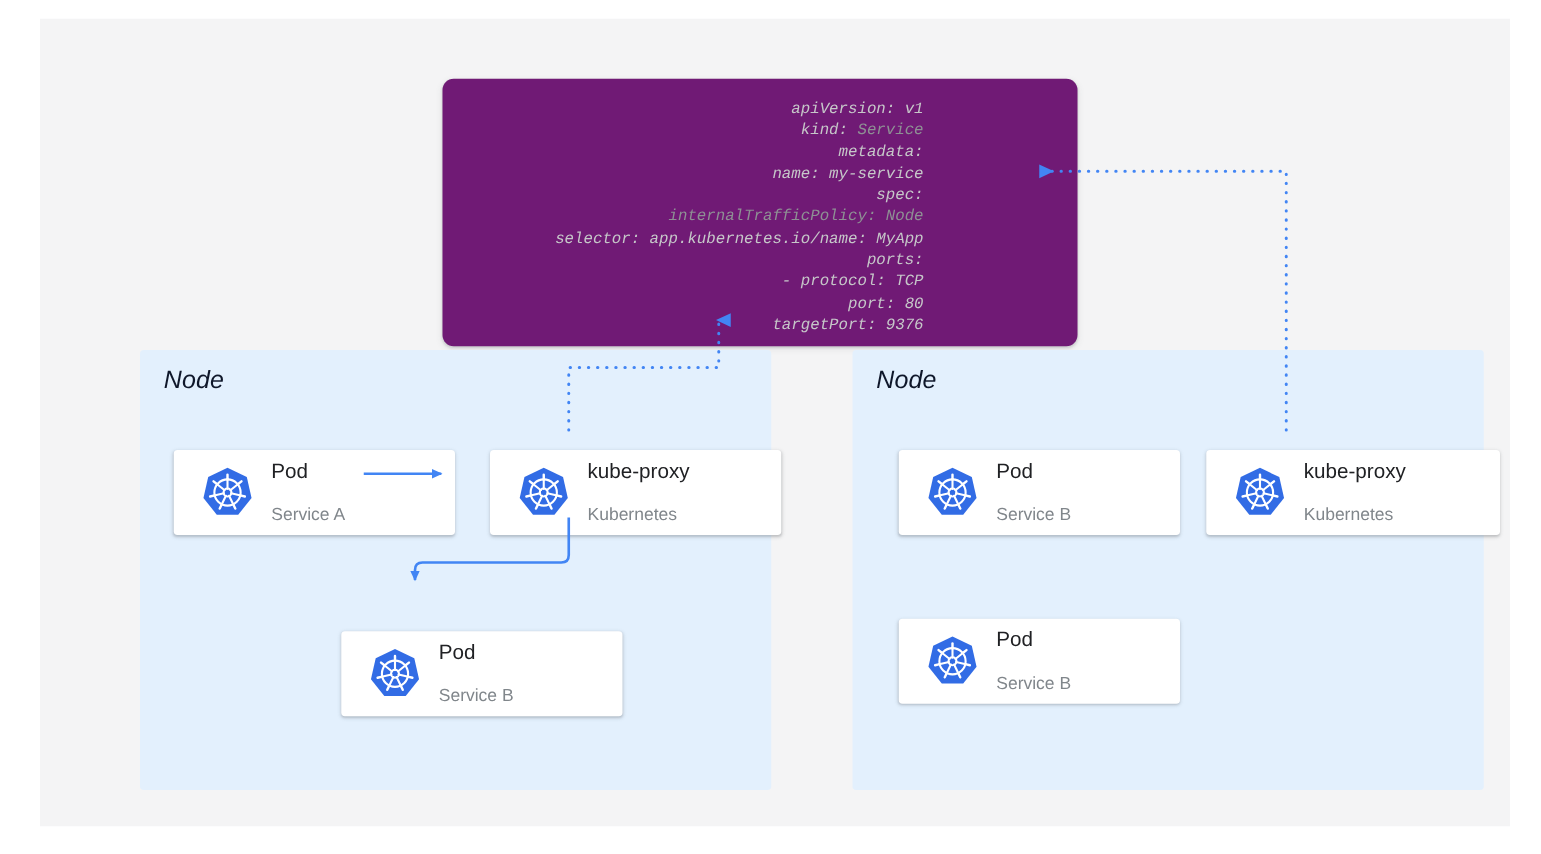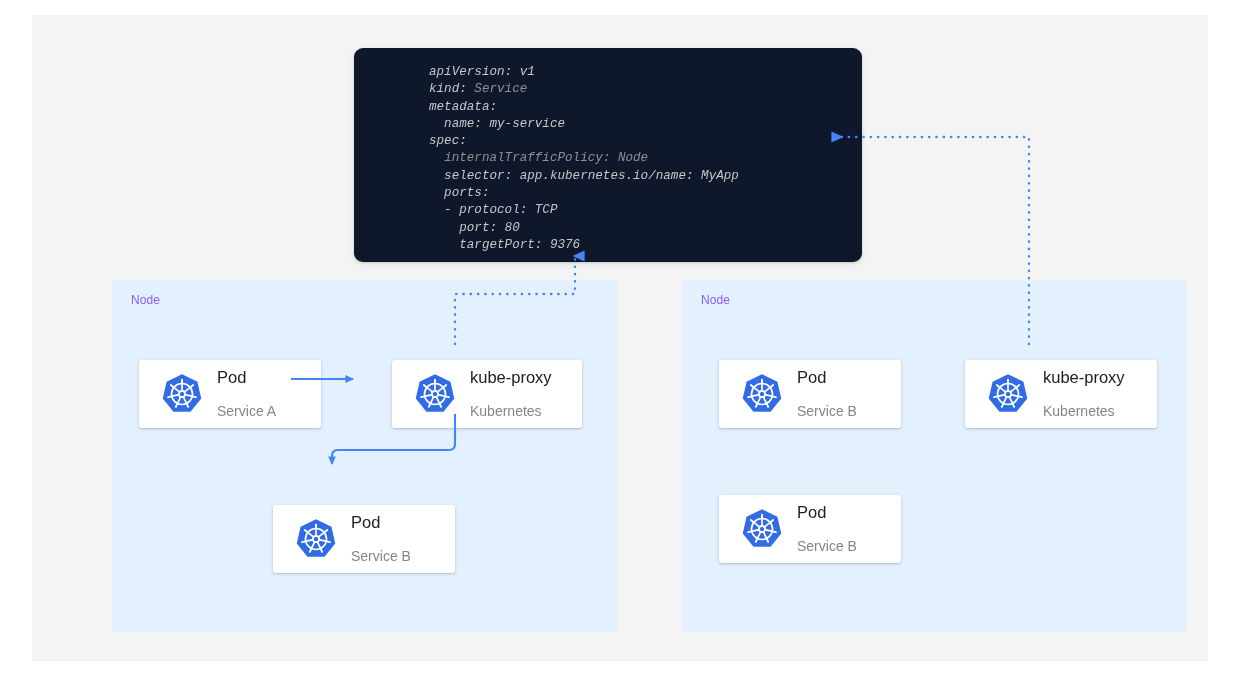--- a/index.html
+++ b/index.html
@@ -39,35 +39,37 @@
     background: #e3f0fd;
     border-radius: 3px;
   }
   #node-left  { left: 80px;  top: 265px; width: 505px; height: 352px; }
   #node-right { left: 650px; top: 265px; width: 505px; height: 352px; }
 
   .node-label {
     position: absolute;
     left: 19px;
     top: 13px;
-    font-size: 12px;
-    color: #8b5cf6;
+    font-size: 20px;
+    color: #0f172a;
     letter-spacing: .1px;
+    font-style: italic;
   }
 
   
   .yaml-card {
     position: absolute;
     left: 322px;
-    top: 33px;
+    top: 48px;
     width: 508px;
     height: 214px;
-    background: #0f172a;
+    background: #701a75;
     border-radius: 9px;
     box-shadow: 0 1px 2px rgba(60,64,67,.16), 0 2px 6px rgba(60,64,67,.10);
+    text-align: right;
   }
   .yaml-body {
     position: absolute;
     left: 75px;
     top: 16px;
     font-family: "Liberation Mono", "DejaVu Sans Mono", monospace;
     font-size: 12.6px;
     line-height: 17.3px;
     font-style: italic;
     color: #c6c7c9;
@@ -80,20 +82,21 @@
   }
 
   
   .card {
     position: absolute;
     background: #ffffff;
     border-radius: 3px;
     box-shadow: 0 1px 2px rgba(60,64,67,.22), 0 1px 4px rgba(60,64,67,.10);
     display: flex;
     align-items: center;
+    padding-left: 43px;
   }
   .card .k8s-icon {
     position: absolute;
     left: 22px;
     top: 50%;
     transform: translateY(-50%);
     width: 42px;
     height: 42px;
   }
   .card .card-text {

